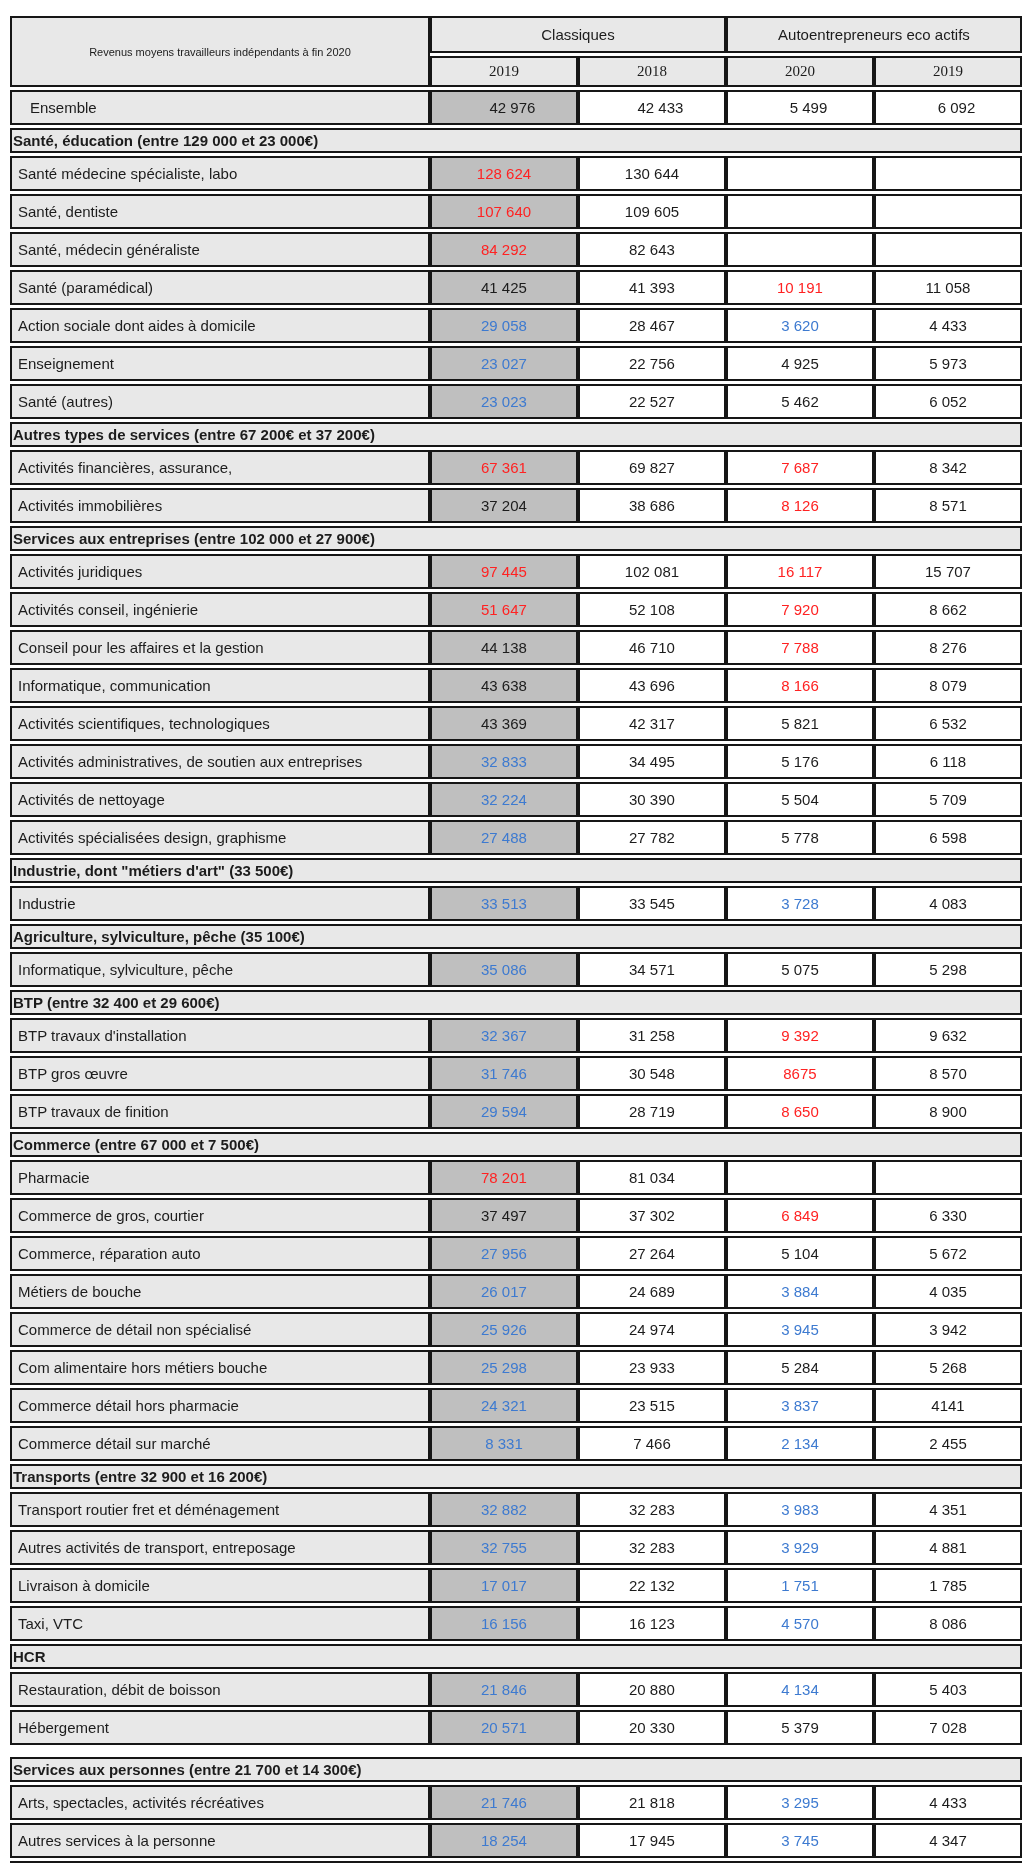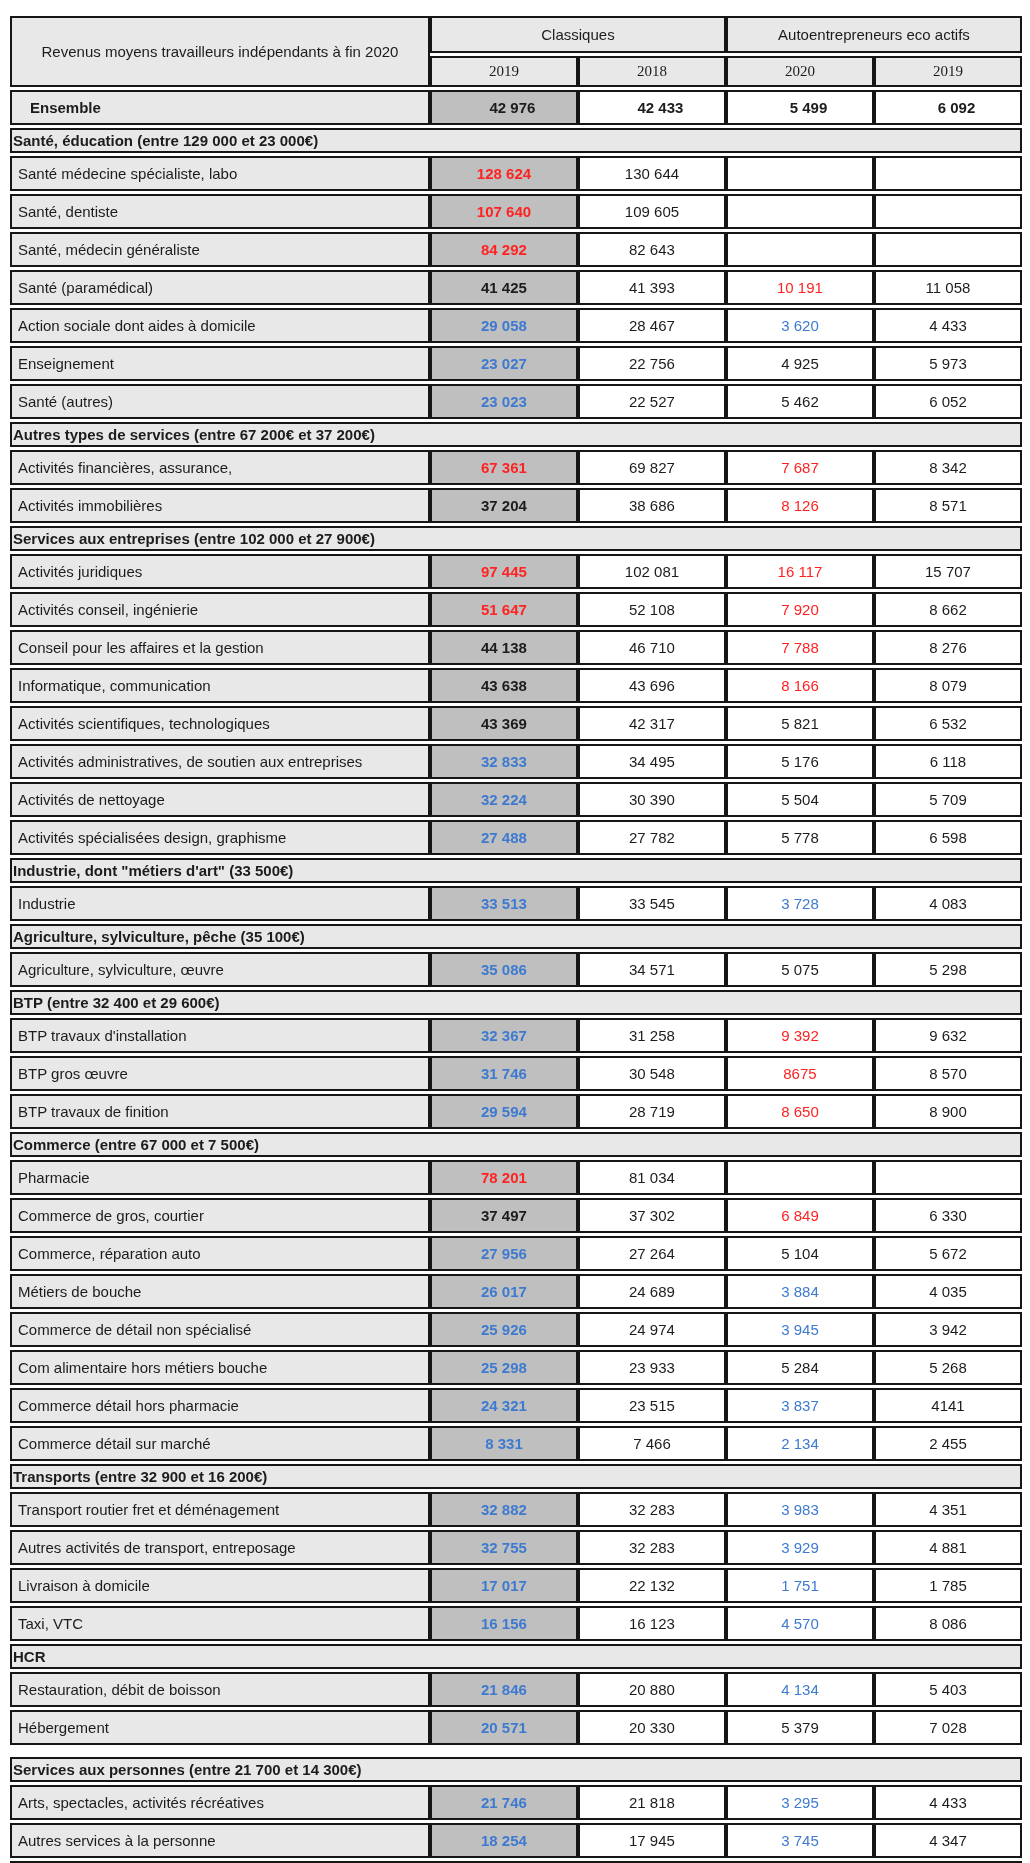--- a/index.html
+++ b/index.html
@@ -24,30 +24,30 @@
   col.c-num{width:14.625%;}
   th,td{
     border:2px solid var(--border);
     font-size:15px;
     overflow:hidden;white-space:nowrap;
     font-weight:normal;
   }
   thead th{background:var(--light);text-align:center;}
   tr.h1 th{height:31px;margin-top:20px;}
   tr.h2 th{height:25px;font-family:Liberation Serif, serif;}
-  th.title{font-size:15px;}
+  th.title{font-size:11px;}
   tbody td{height:29px;}
   td.label{background:var(--light);text-align:left;padding-left:6px;}
   td.num{text-align:center;}
-  td.c1{background:var(--gray);font-weight:bold;}
+  td.c1{background:var(--gray);}
   td.white{background:#ffffff;}
   tr.section-row td{
     background:var(--light);font-weight:bold;height:19px;
   }
-  tr.ensemble td{font-weight:bold;padding-left:18px;}
+  tr.ensemble td{font-weight:normal;padding-left:18px;}
   td.red{color:var(--red);}
   td.blue{color:var(--blue);}
   tr.gap-row td{border:none;background:#fff;height:4px;}
 </style>
 </head>
 <body>
 
 <table>
   <colgroup>
     <col class="c-label">
@@ -212,21 +212,21 @@
         <td class="label">Industrie</td>
         <td class="num c1 blue">33 513</td>
         <td class="num white">33 545</td>
         <td class="num white blue">3 728</td>
         <td class="num white">4 083</td>
       </tr>
       <tr class="section-row">
         <td colspan="5">Agriculture, sylviculture, pêche (35 100€)</td>
       </tr>
       <tr class="data-row">
-        <td class="label">Agriculture, sylviculture, œuvre</td>
+        <td class="label">Informatique, sylviculture, pêche</td>
         <td class="num c1 blue">35 086</td>
         <td class="num white">34 571</td>
         <td class="num white">5 075</td>
         <td class="num white">5 298</td>
       </tr>
       <tr class="section-row">
         <td colspan="5">BTP (entre 32 400 et 29 600€)</td>
       </tr>
       <tr class="data-row">
         <td class="label">BTP travaux d'installation</td>

